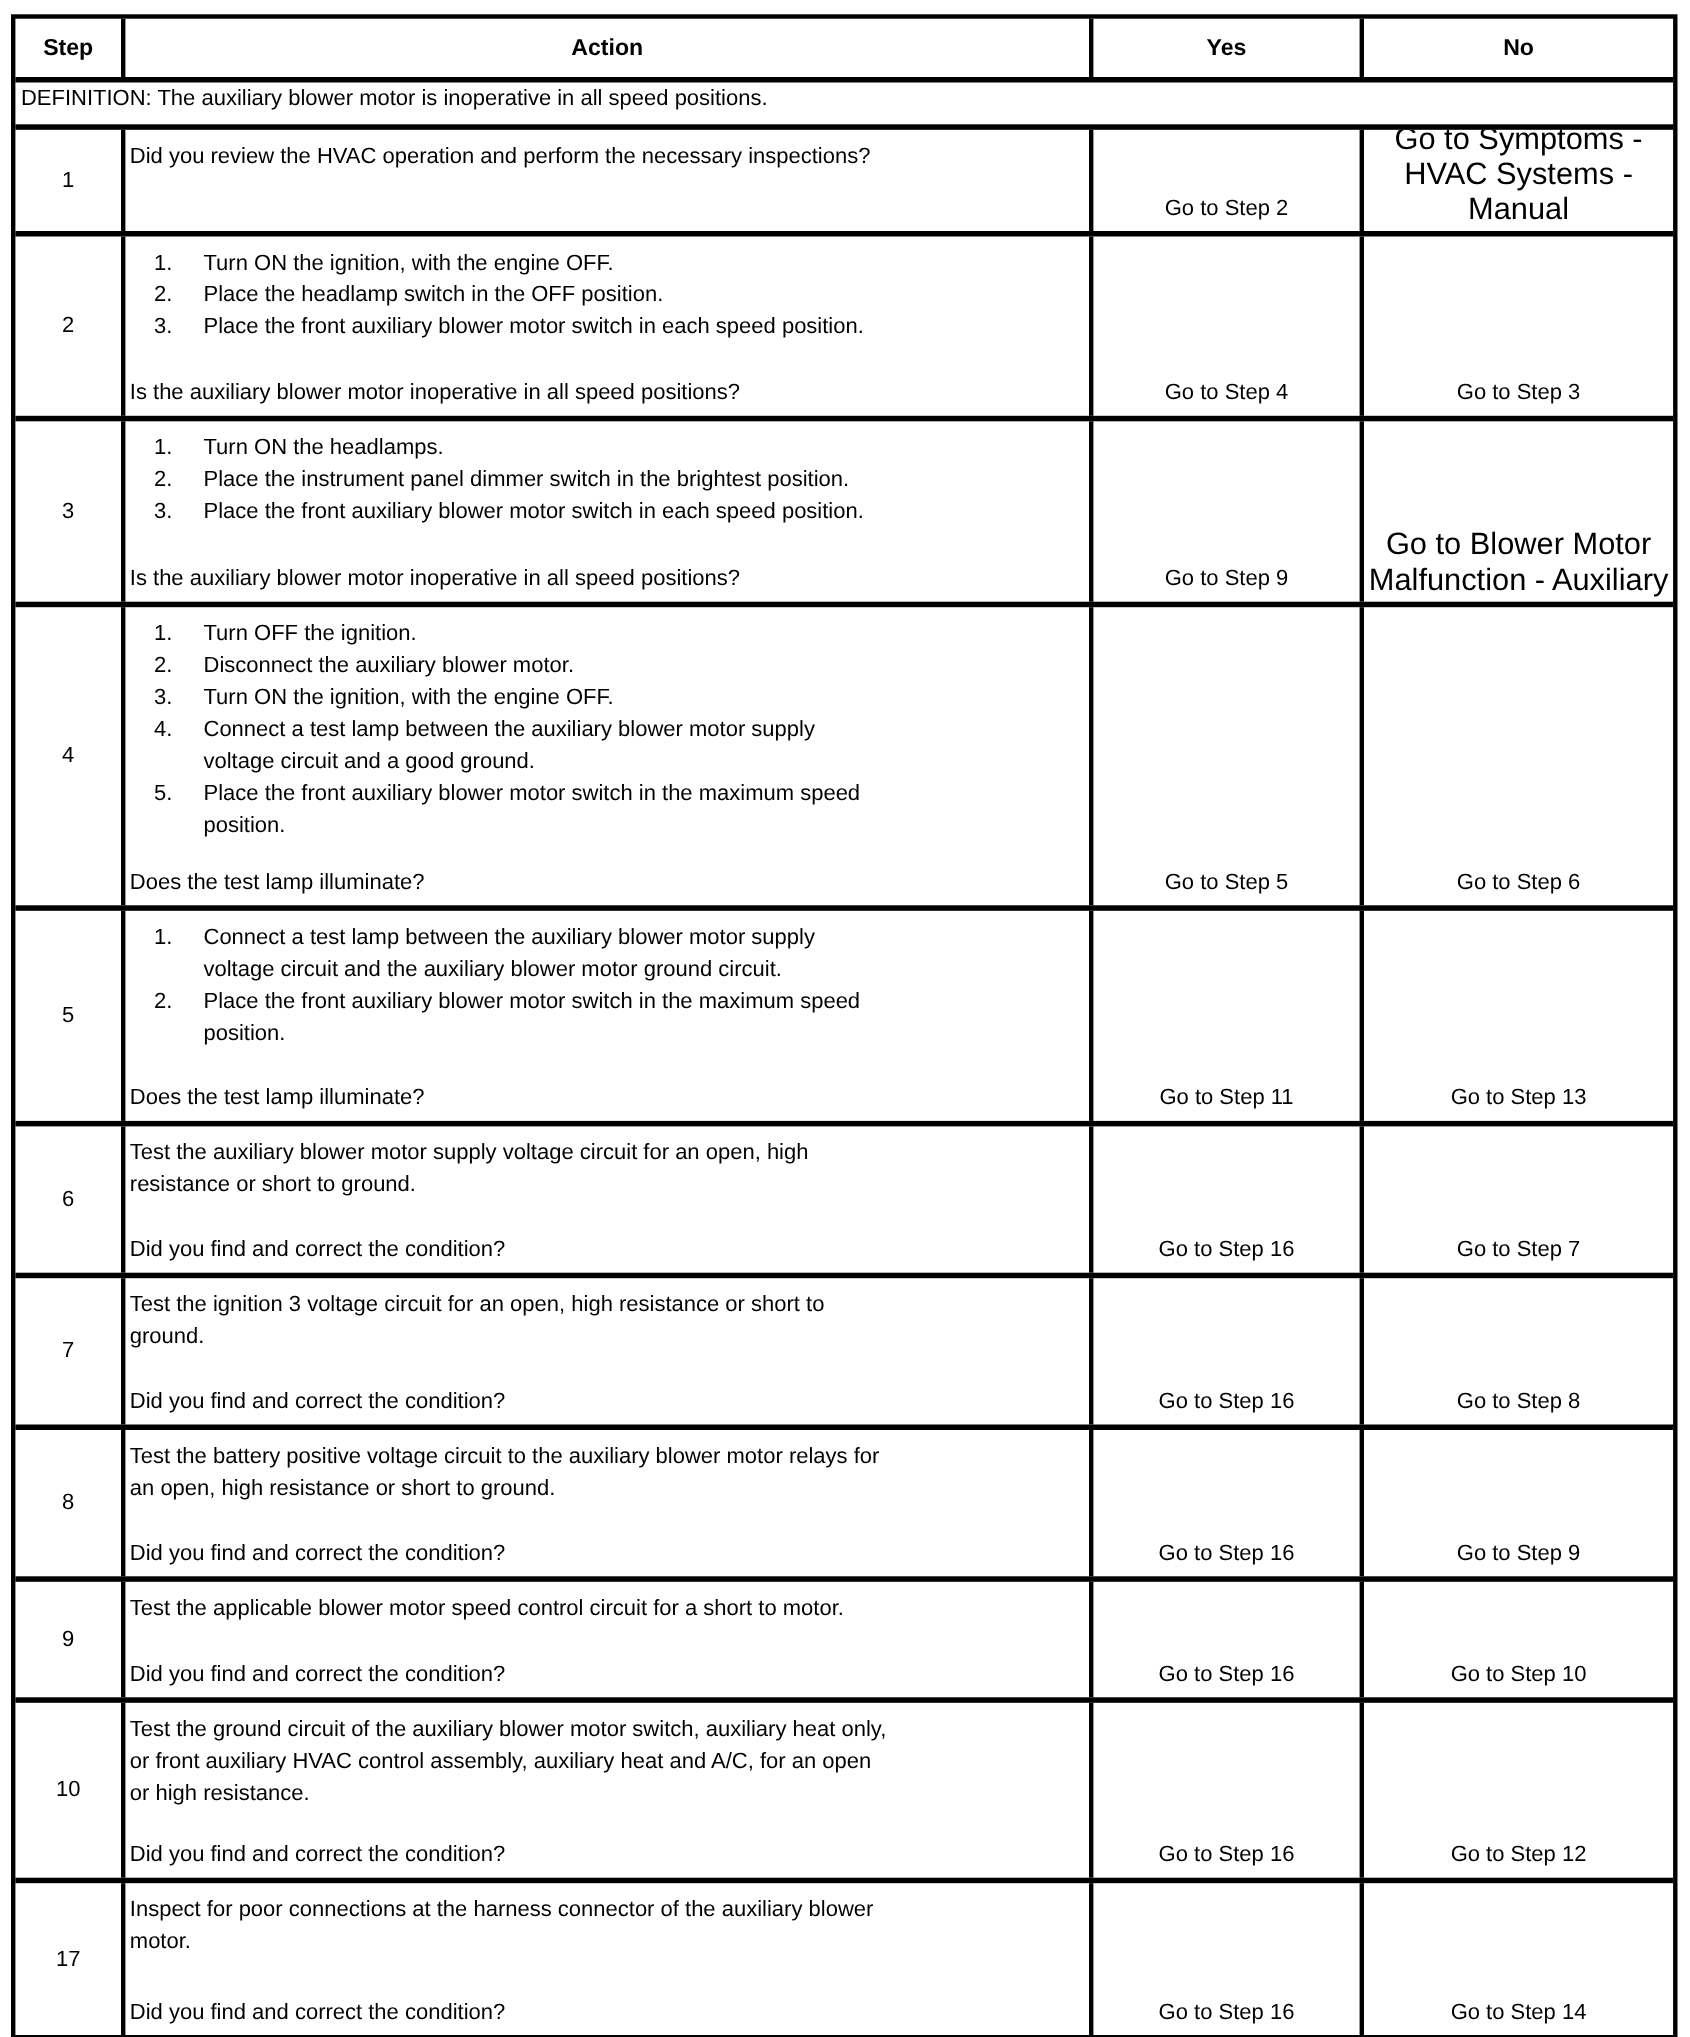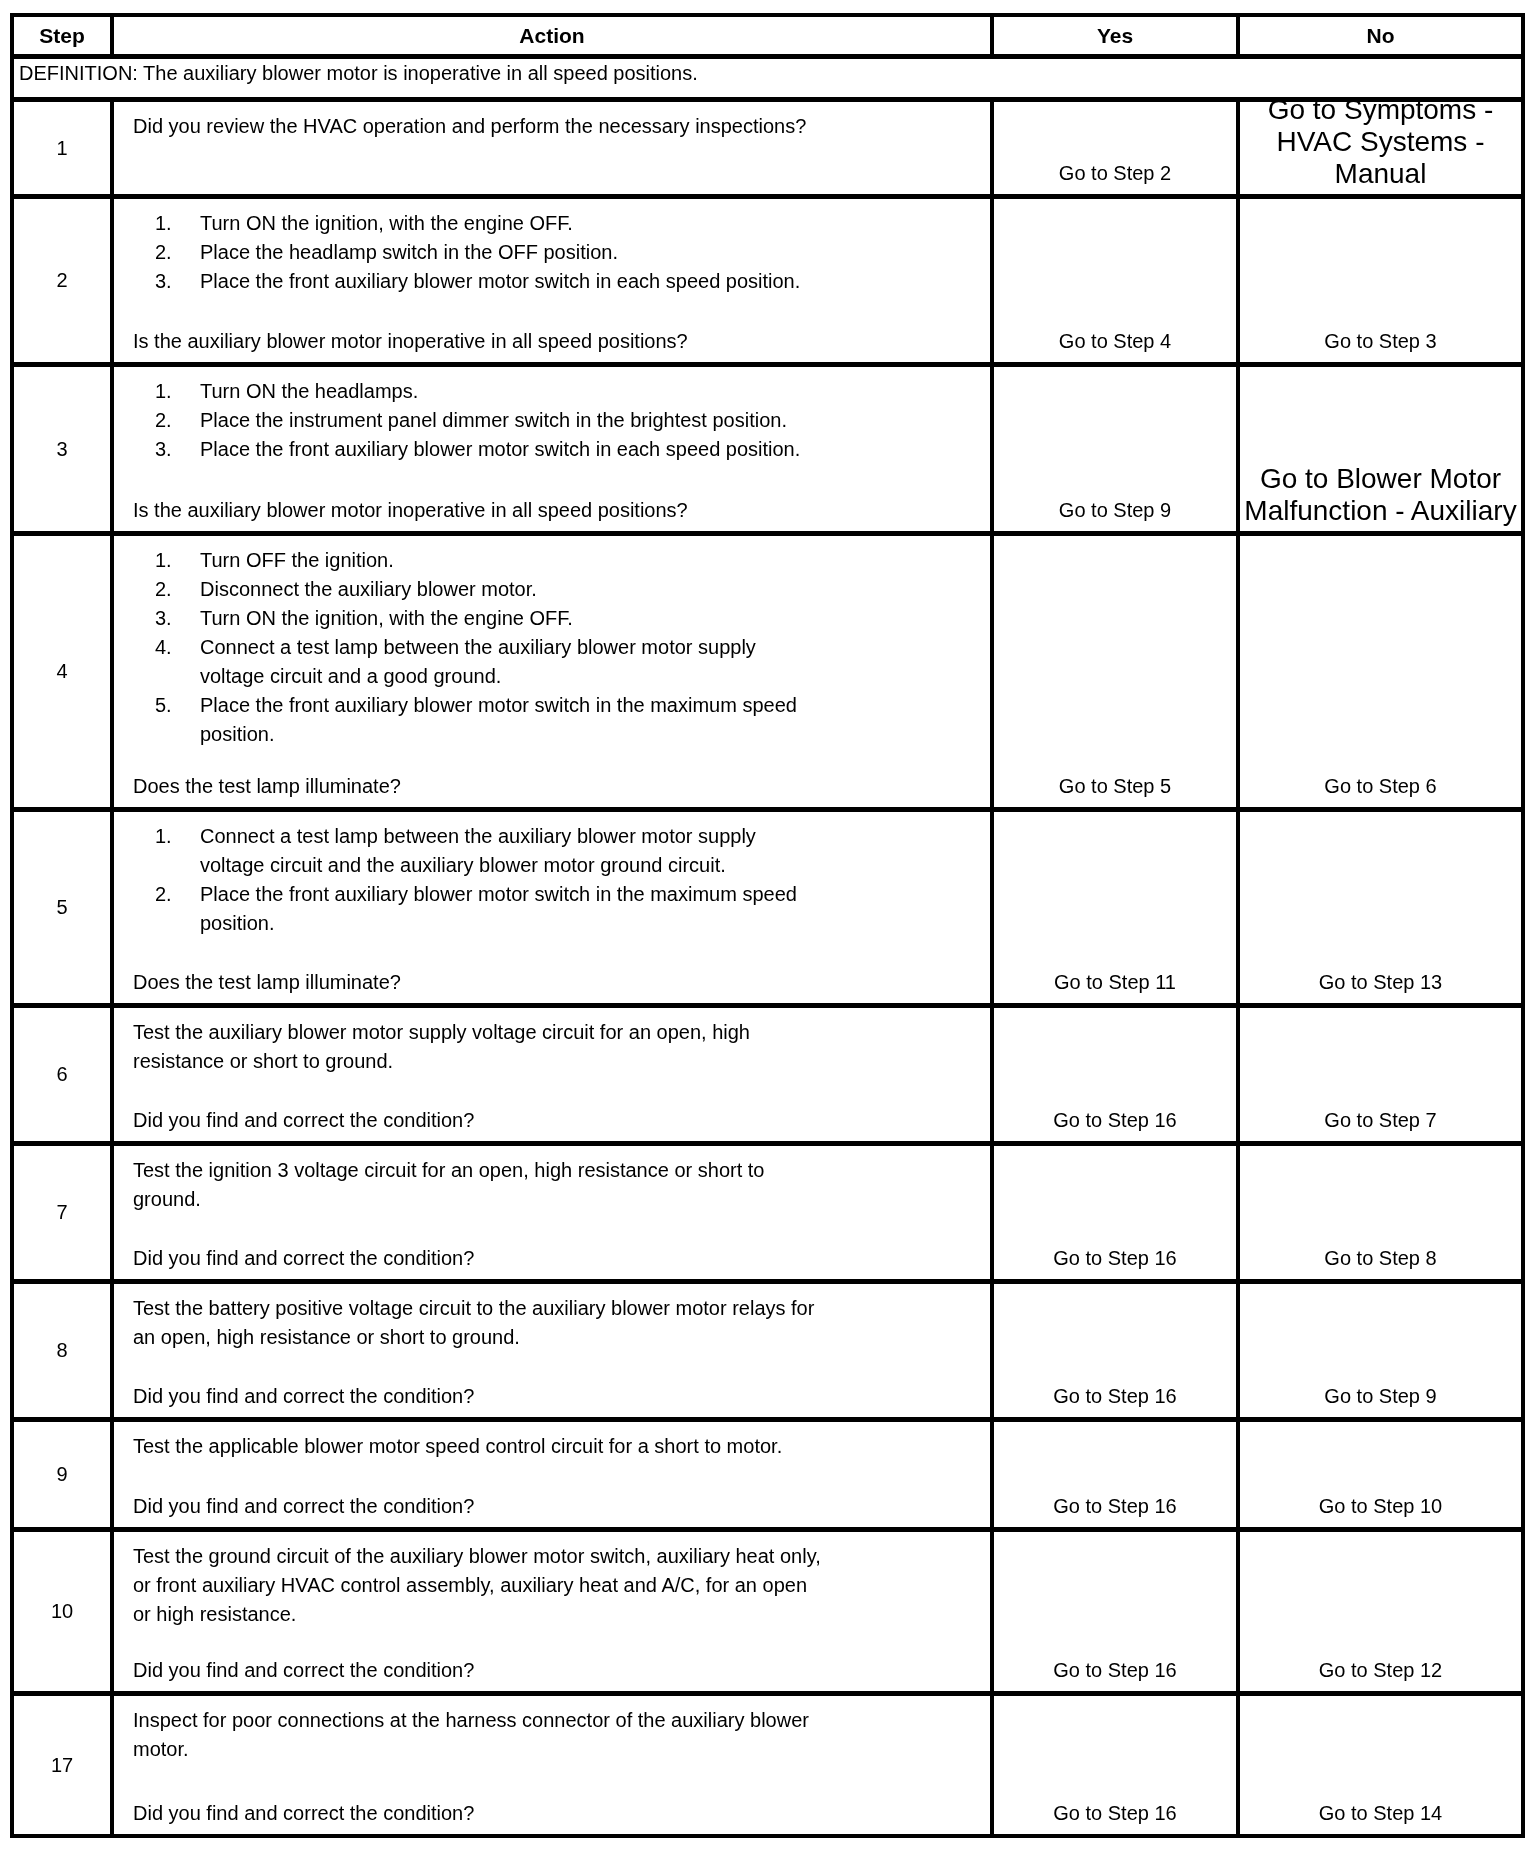--- a/index.html
+++ b/index.html
@@ -31,21 +31,21 @@
   .cell {
     box-sizing: border-box;
     border-right: 4px solid #000;
     font-size: 20px;
     line-height: 29px;
     overflow: hidden;
   }
   .cell:last-child { border-right: none; }
 
   
-  .header-row { height: 42px; }
+  .header-row { height: 58px; }
   .header-cell {
     display: flex;
     align-items: center;
     justify-content: center;
     font-weight: bold;
     font-size: 21px;
   }
 
   
   .definition-row { height: 43px; display: block; }
@@ -61,21 +61,21 @@
     display: flex;
     align-items: center;
     justify-content: center;
   }
 
   
   .action-cell {
     display: flex;
     flex-direction: column;
     justify-content: space-between;
-    padding: 10px 8px 6px 19px;
+    padding: 10px 8px 6px 4px;
   }
   .action-text, .question { white-space: pre-line; }
   .list { }
   .li { display: flex; padding-left: 22px; }
   .li .num { flex: 0 0 45px; }
   .li .txt { flex: 1; white-space: pre-line; }
 
   
   .yn-cell {
     display: flex;

